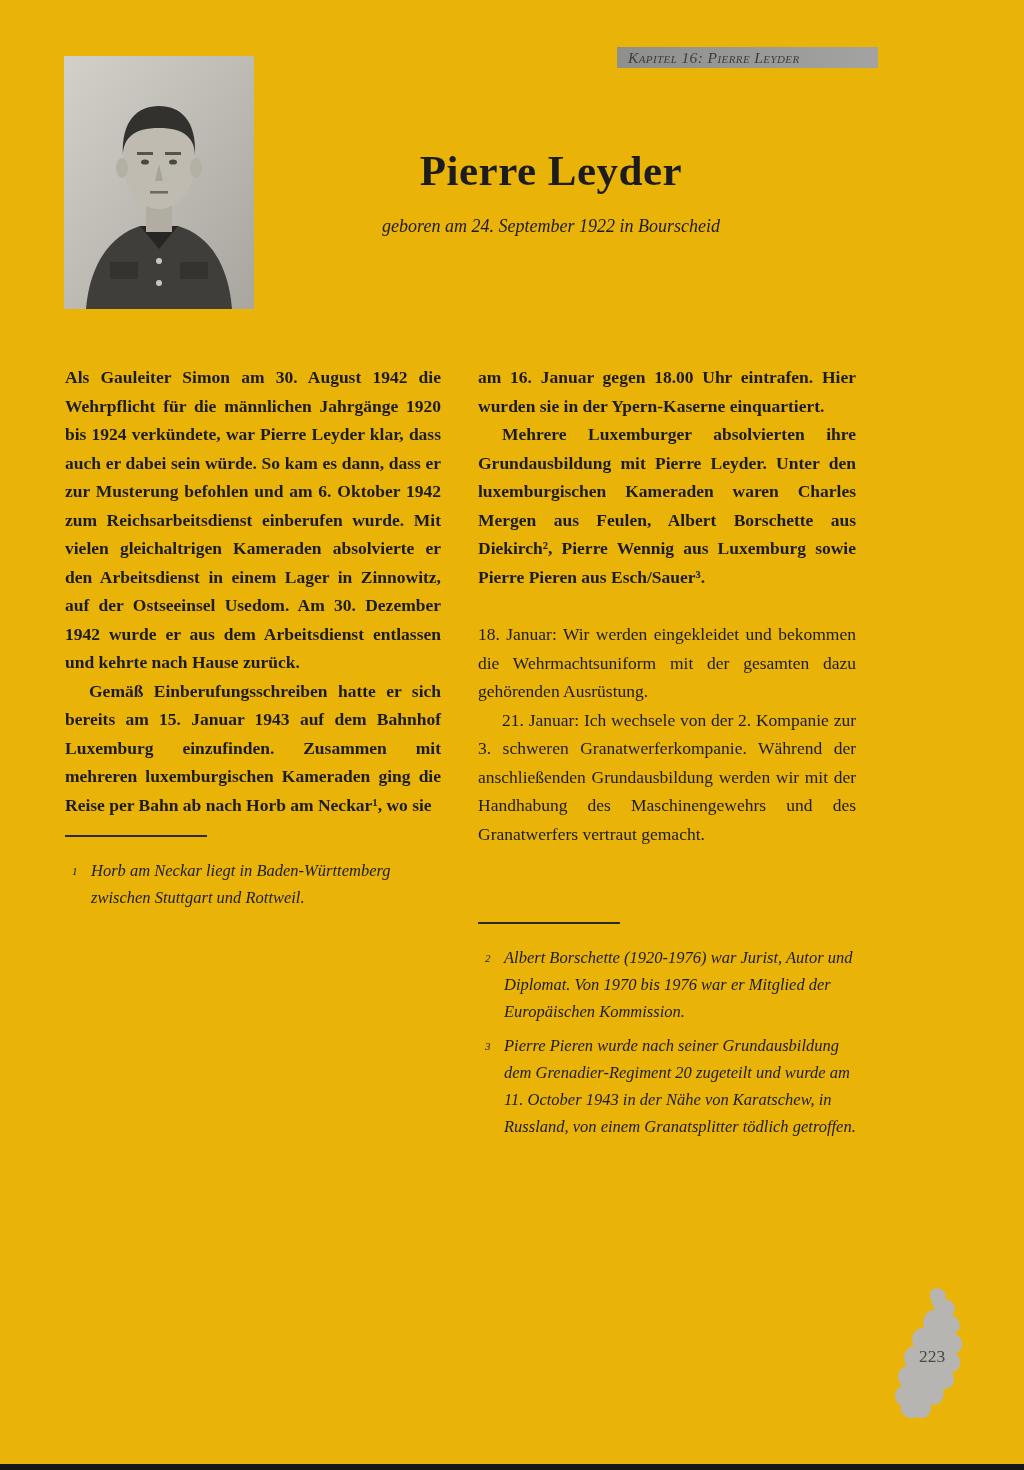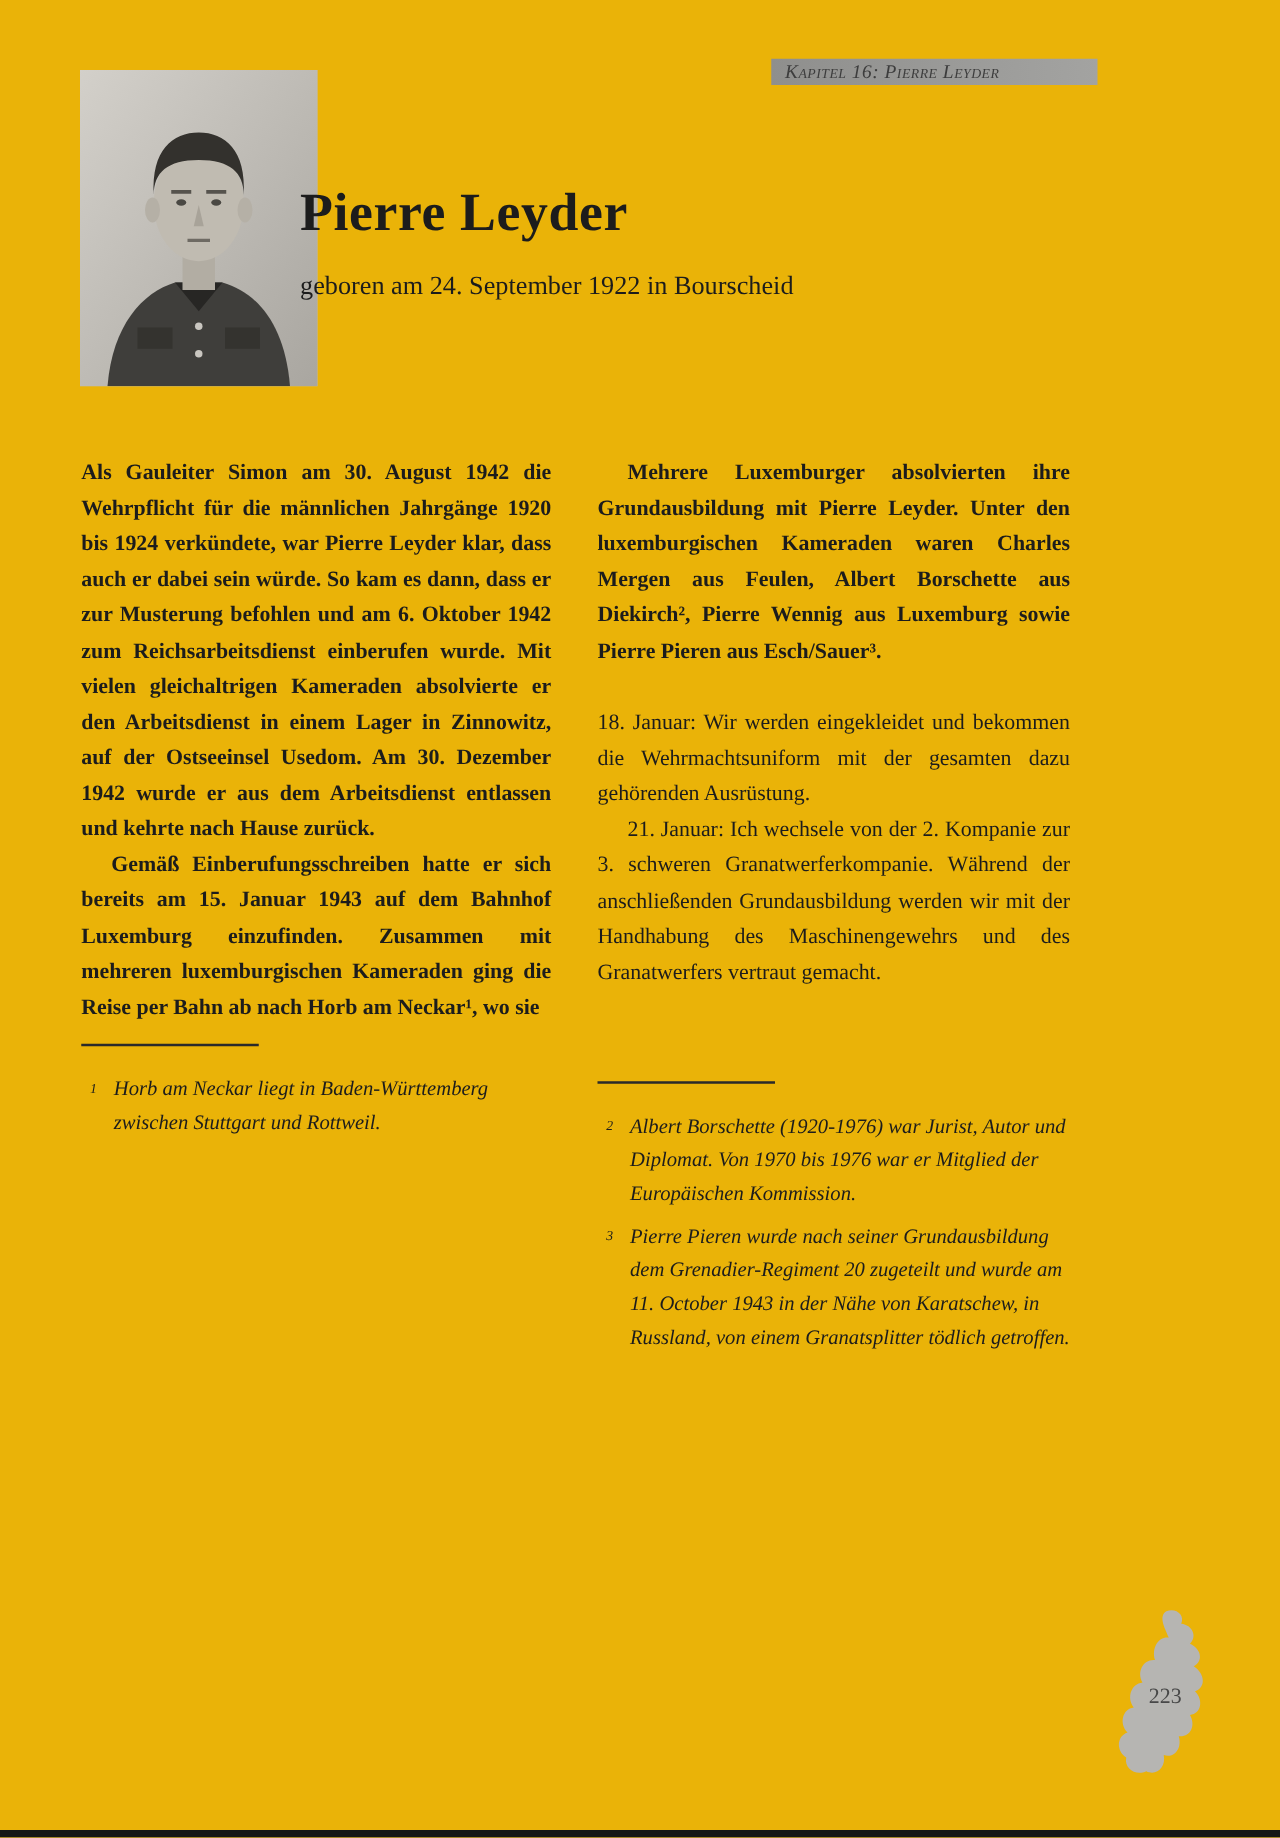--- a/index.html
+++ b/index.html
@@ -40,32 +40,34 @@
     position: absolute;
     left: 64px; top: 56px;
     width: 190px; height: 253px;
     background: #bdbab4;
   }
   .photo svg { display: block; }
 
   
   .title-block {
     position: absolute;
-    left: 240px; top: 146px;
+    left: 251px; top: 146px;
     width: 600px;
+    text-align: center;
   }
   .title {
     margin: 0;
     font-size: 43px;
     font-weight: bold;
     letter-spacing: 0.5px;
   }
   .subtitle {
     margin-top: 21px;
-    font-size: 21px;
+    font-style: italic;
+    font-size: 18px;
   }
 
   
   .col { position: absolute; top: 363px; }
   .col-left  { left: 65px;  width: 376px; }
   .col-right { left: 478px; width: 378px; }
 
   .section-heading {
     margin: 0 0 35px 0;
     font-size: 21.5px;
@@ -180,20 +182,21 @@
     <div class="footnotes footnotes-left">
       <div class="fn-rule"></div>
       <p class="footnote">
         <sup>1</sup>
         <span>Horb am Neckar liegt in Baden-Württemberg zwischen Stuttgart und Rottweil.</span>
       </p>
     </div>
   </section>
 
   <section class="col col-right">
+    <p class="body bold">am 16. Januar gegen 18.00 Uhr eintrafen. Hier wurden sie in der Ypern-Kaserne einquartiert.</p>
     <p class="body bold indent">Mehrere Luxemburger absolvierten ihre Grundausbildung mit Pierre Leyder. Unter den luxemburgischen Kameraden waren Charles Mergen aus Feulen, Albert Borschette aus Diekirch², Pierre Wennig aus Luxemburg sowie Pierre Pieren aus Esch/Sauer³.</p>
     <p class="body gap-top">18. Januar: Wir werden eingekleidet und bekommen die Wehrmachtsuniform mit der gesamten dazu gehörenden Ausrüstung.</p>
     <p class="body indent">21. Januar: Ich wechsele von der 2. Kompanie zur 3. schweren Granatwerferkompanie. Während der anschließenden Grundausbildung werden wir mit der Handhabung des Maschinengewehrs und des Granatwerfers vertraut gemacht.</p>
 
     <div class="footnotes footnotes-right">
       <div class="fn-rule"></div>
       <p class="footnote">
         <sup>2</sup>
         <span>Albert Borschette (1920-1976) war Jurist, Autor und Diplomat. Von 1970 bis 1976 war er Mitglied der Europäischen Kommission.</span>
       </p>

